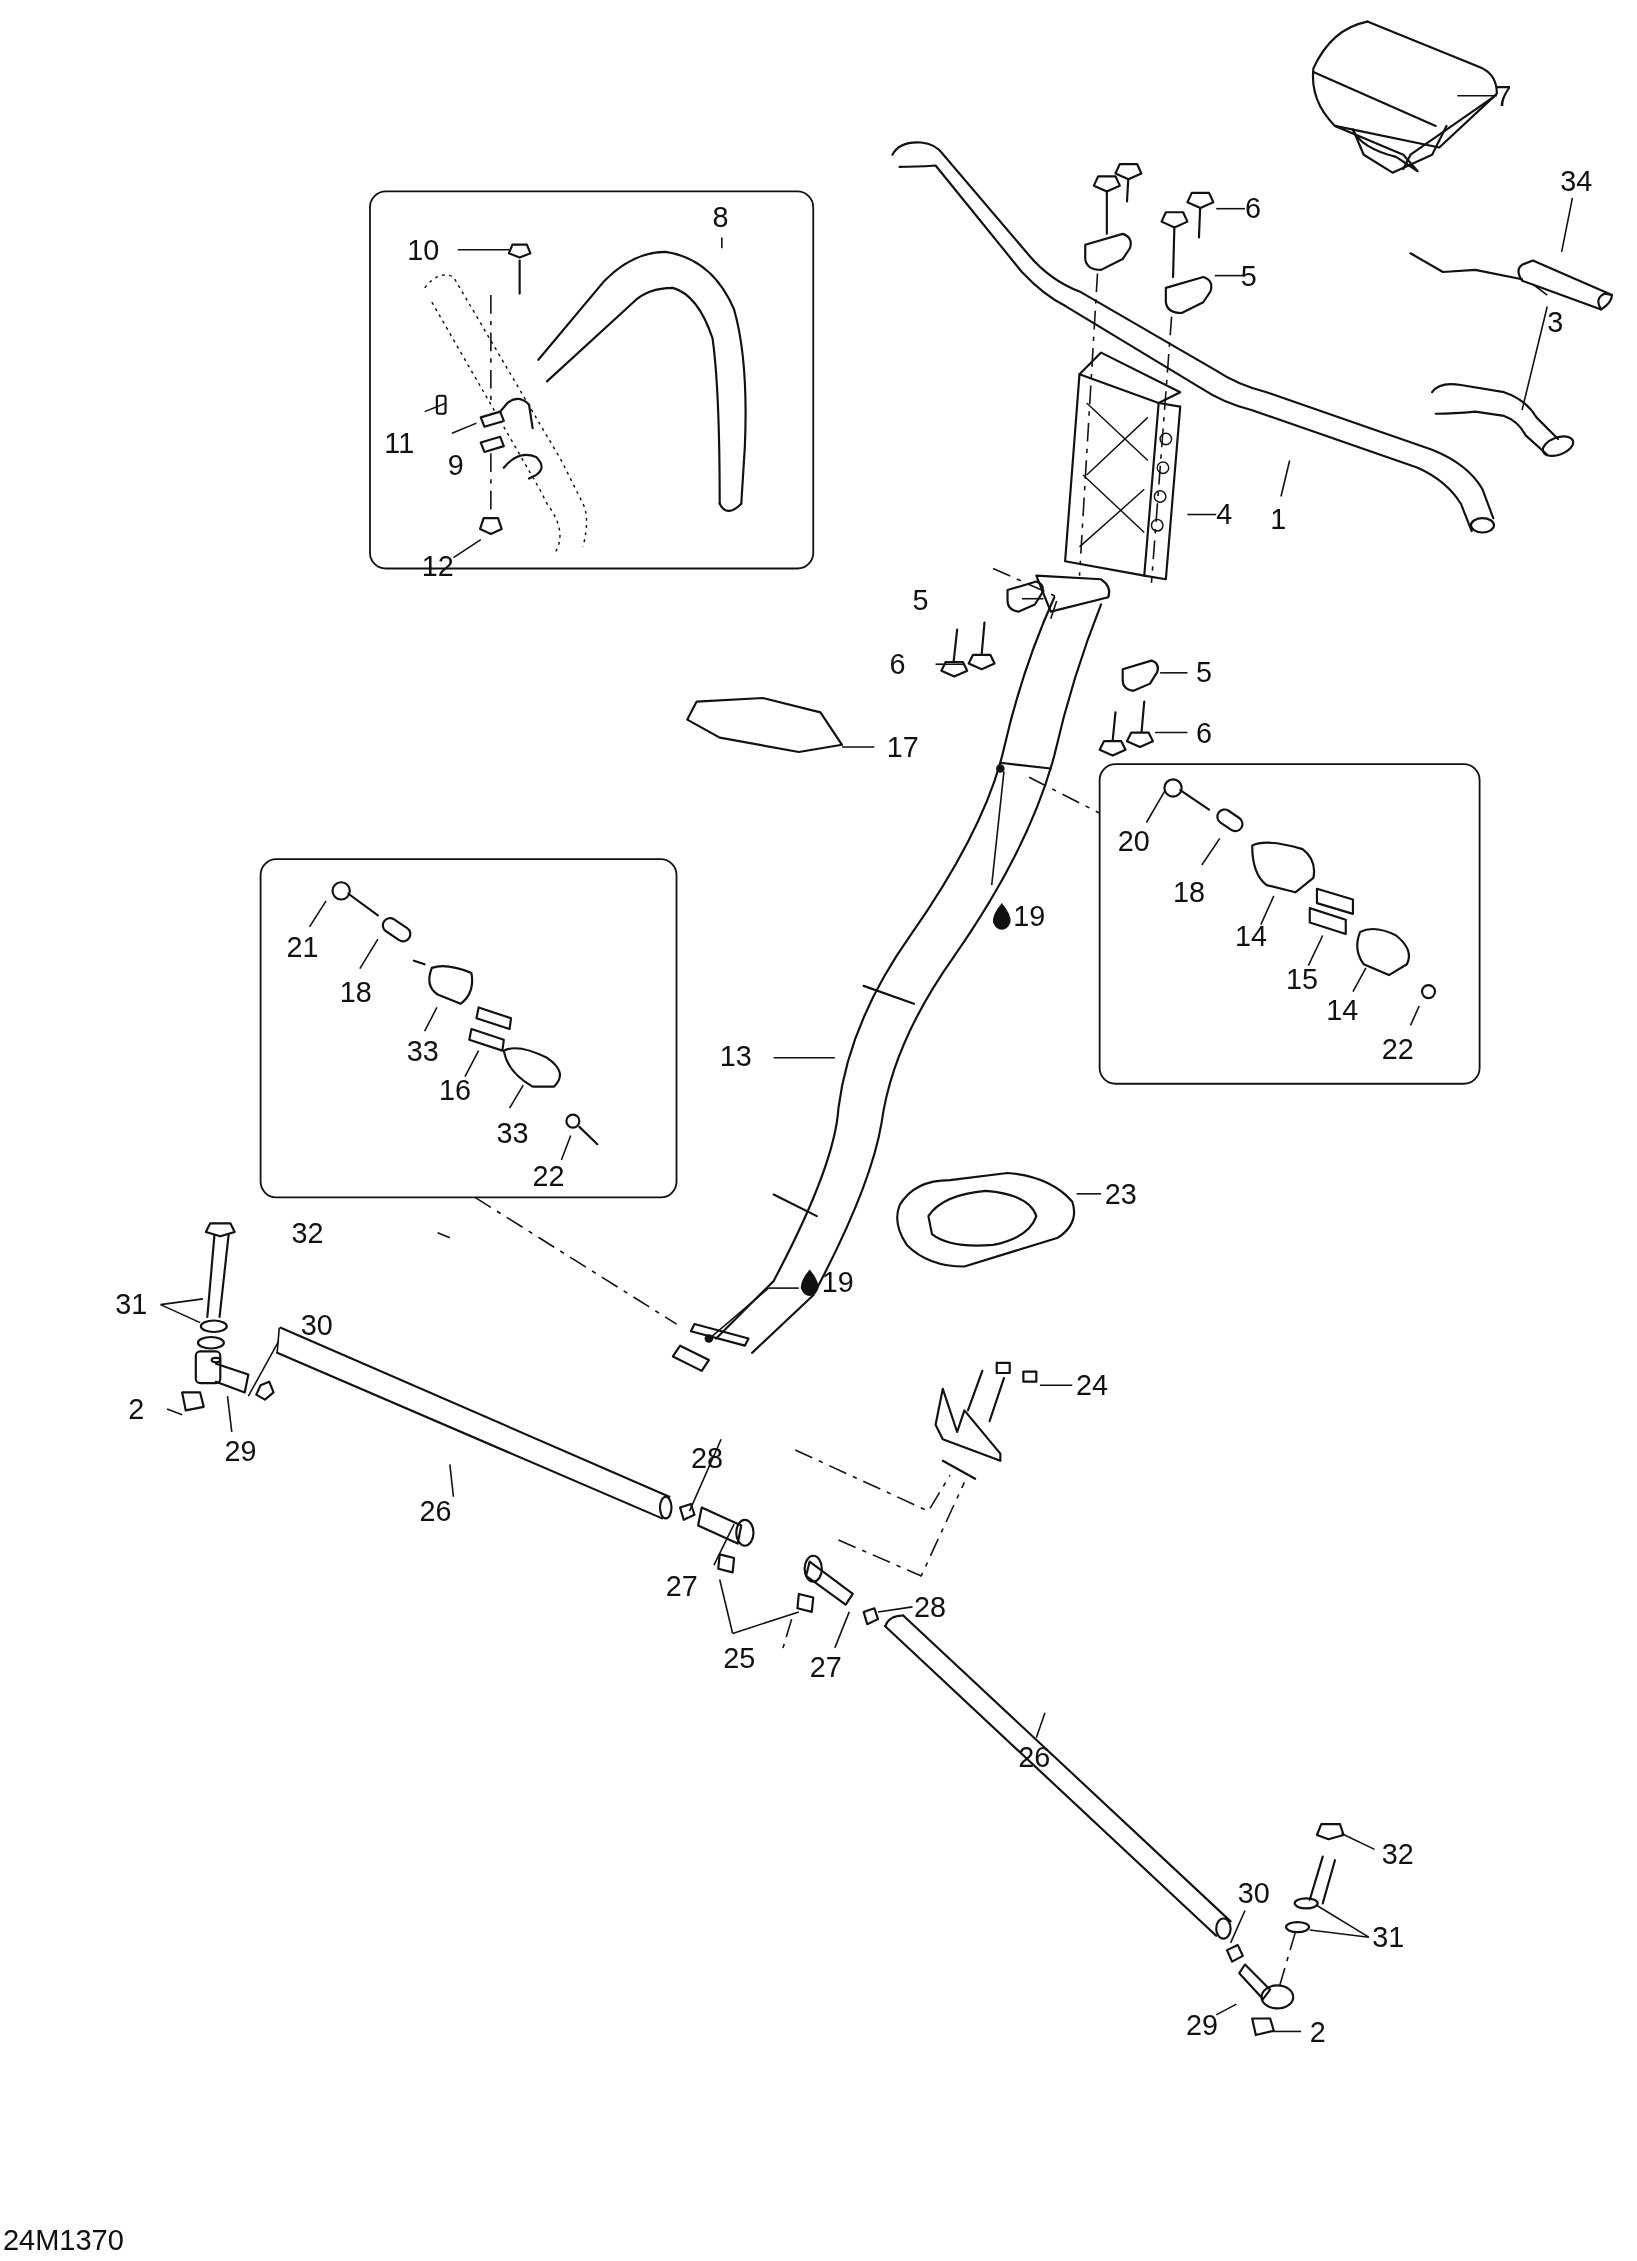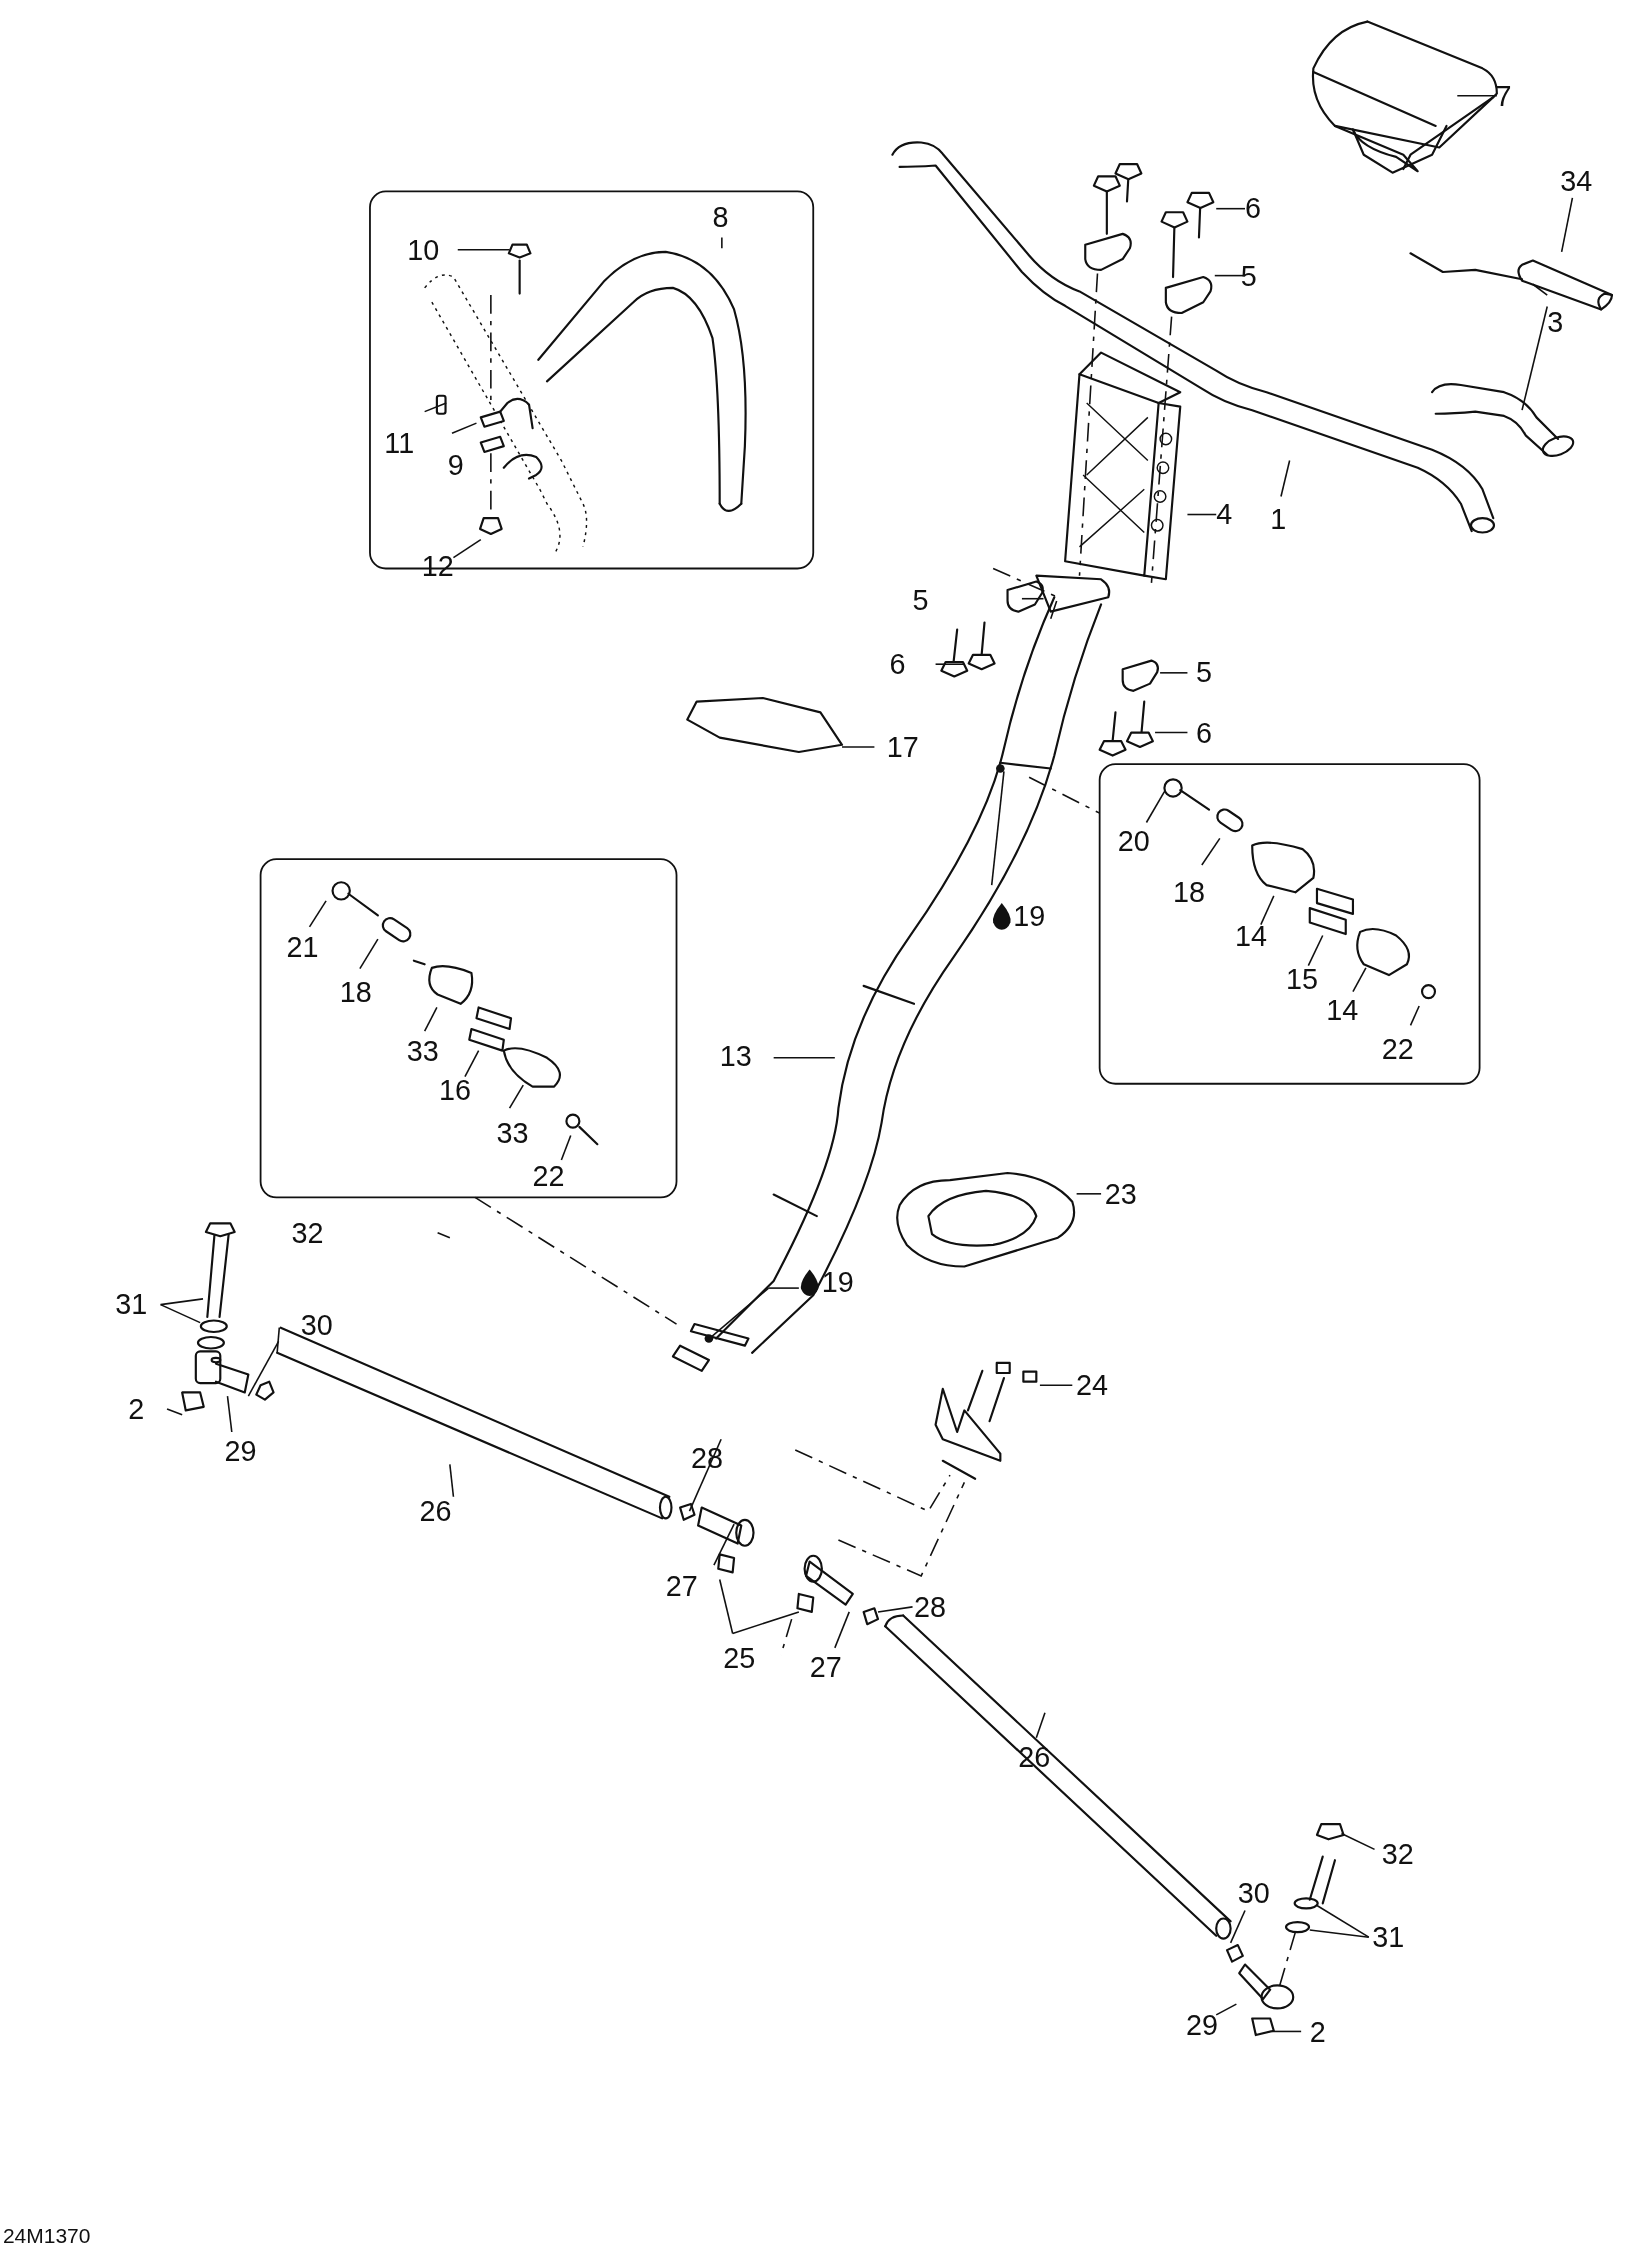--- a/index.html
+++ b/index.html
@@ -6,21 +6,21 @@
   body { width:1638px; height:2261px; position:relative; overflow:hidden; font-family:"Liberation Sans", sans-serif; }
   #diagram { position:absolute; left:0; top:0; width:1638px; height:2261px; }
   .part { fill:none; stroke:#111; stroke-width:3; stroke-linejoin:round; stroke-linecap:round; }
   .partf { fill:#fff; stroke:#111; stroke-width:3; stroke-linejoin:round; }
   .thin { fill:none; stroke:#111; stroke-width:2; }
   .leader { fill:none; stroke:#111; stroke-width:2.2; }
   .dash { fill:none; stroke:#111; stroke-width:2.2; stroke-dasharray:26 10 6 10; }
   .dot-dash { fill:none; stroke:#111; stroke-width:2; stroke-dasharray:4 6; }
   .box { fill:none; stroke:#111; stroke-width:2.5; }
   .lbl { font-family:"Liberation Sans", sans-serif; font-size:40px; fill:#111; }
-  .figid { position:absolute; left:2.9px; top:2224px; font-size:21px; color:#111; font-family:"Liberation Sans", sans-serif; }
+  .figid { position:absolute; left:2.9px; top:2224px; font-size:29px; color:#111; font-family:"Liberation Sans", sans-serif; }
 </style>
 </head>
 <body>
 
 <svg id="diagram" viewBox="0 0 2276 3142" xmlns="http://www.w3.org/2000/svg">
 
   <rect class="box" x="514" y="266" width="616" height="524" rx="22"></rect>
   <rect class="box" x="1528" y="1062" width="528" height="444" rx="22"></rect>
   <rect class="box" x="362" y="1194" width="578" height="470" rx="22"></rect>
 

